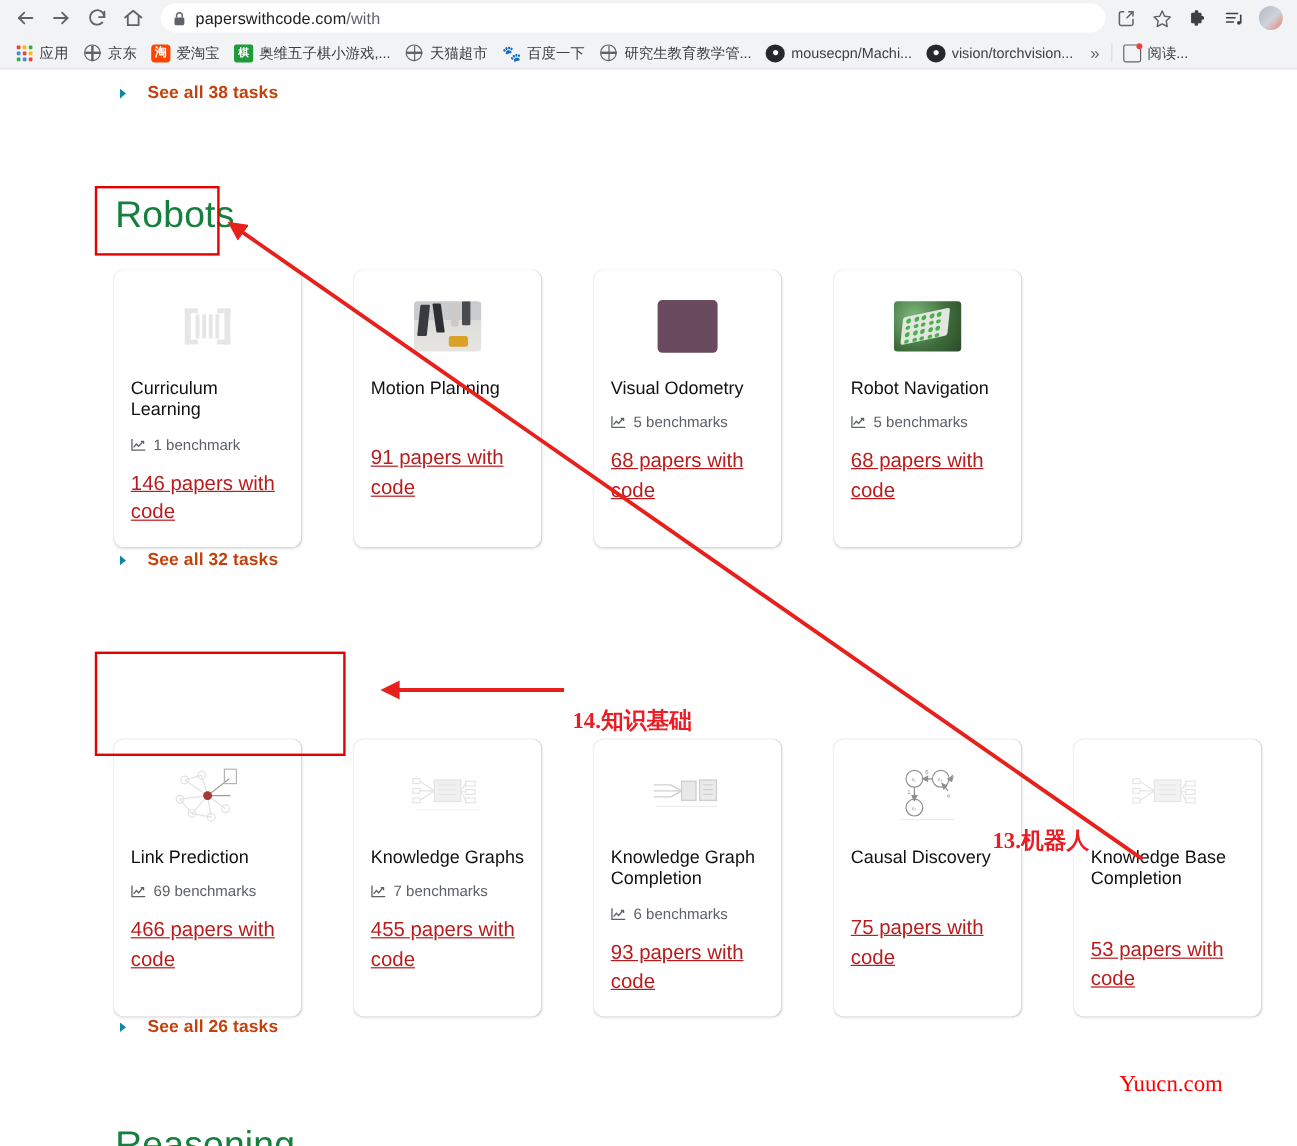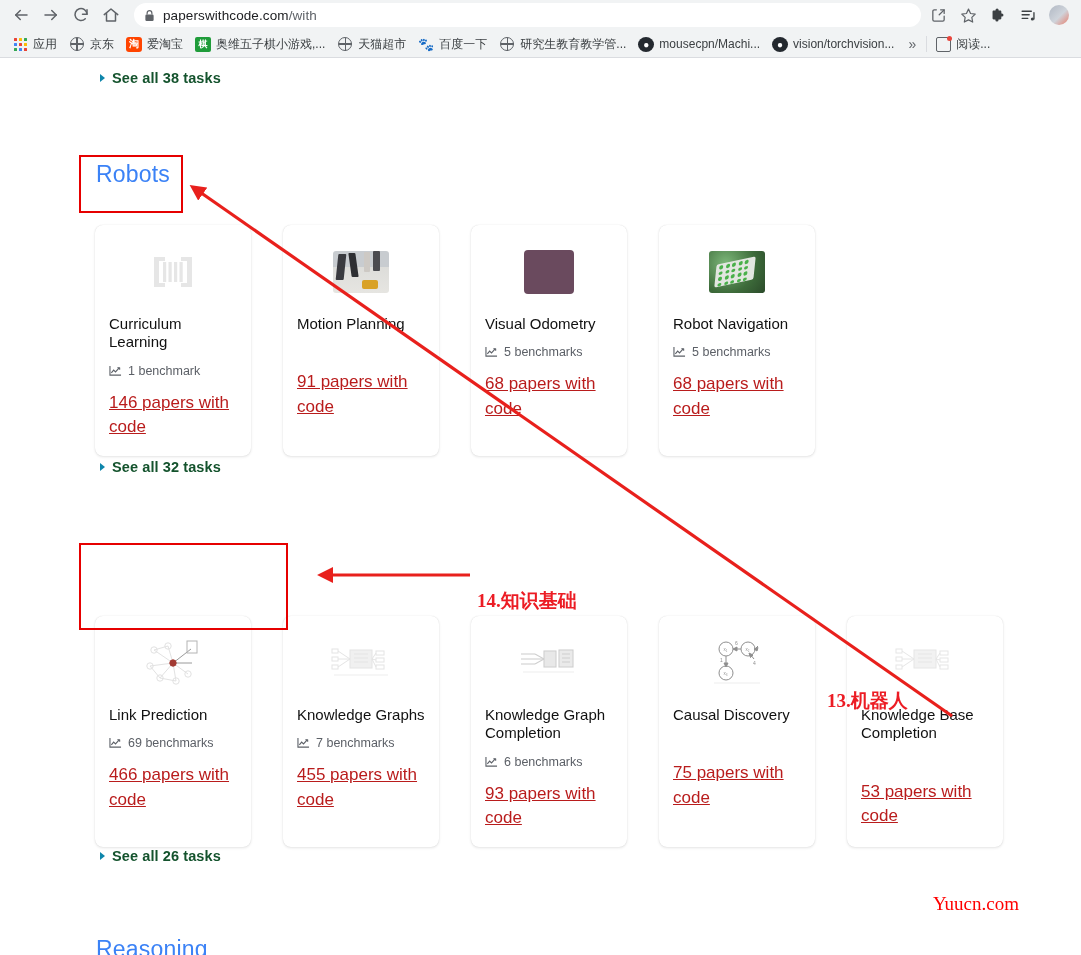--- a/index.html
+++ b/index.html
@@ -75,31 +75,31 @@
   #bm-divider { width:1px;height:16px;background:#dadce0; margin:0 2px; }
   .read-ico { width:15px;height:15px;border:1.3px solid #5f6368;border-radius:2px;position:relative;}
   .read-ico:after{content:"";position:absolute;right:-2px;top:-2px;width:5px;height:5px;border-radius:50%;background:#e8453c;}
 
   
   #page {
     position:absolute; top:58px; left:0; width:1081px; height:897px;
     background:#fff; overflow:hidden;
   }
   .see-all {
-    position:absolute; font-size:14.5px; font-weight:bold; color:#14532d;
-    cursor:pointer; display:flex; align-items:center; gap:7px;
+    position:absolute; font-size:14.5px; font-weight:bold; color:#c2410c;
+    cursor:pointer; display:flex; align-items:center; gap:18px;
     letter-spacing:.1px;
   }
   .caret { width:0;height:0;border-left:5px solid #0e86ab;border-top:4px solid transparent;border-bottom:4px solid transparent; }
   .section-title {
-    position:absolute; font-size:23px; color:#3b82f6; font-weight:400;
+    position:absolute; font-size:31px; color:#15803d; font-weight:400;
     letter-spacing:.2px;
   }
 
-  .card-row { position:absolute; left:95px; width:960px; display:flex; gap:32px; }
+  .card-row { position:absolute; left:95px; width:960px; display:flex; gap:44px; }
   .card {
     width:156px; background:#fff; border-radius:8px;
     box-shadow: 0 1px 3px rgba(0,0,0,.10), 0 0 1px rgba(0,0,0,.14);
     padding:18px 14px 16px 14px;
     display:flex; flex-direction:column;
   }
   .card-thumb {
     height:58px; display:flex; align-items:center; justify-content:center;
     margin-bottom:14px;
   }

